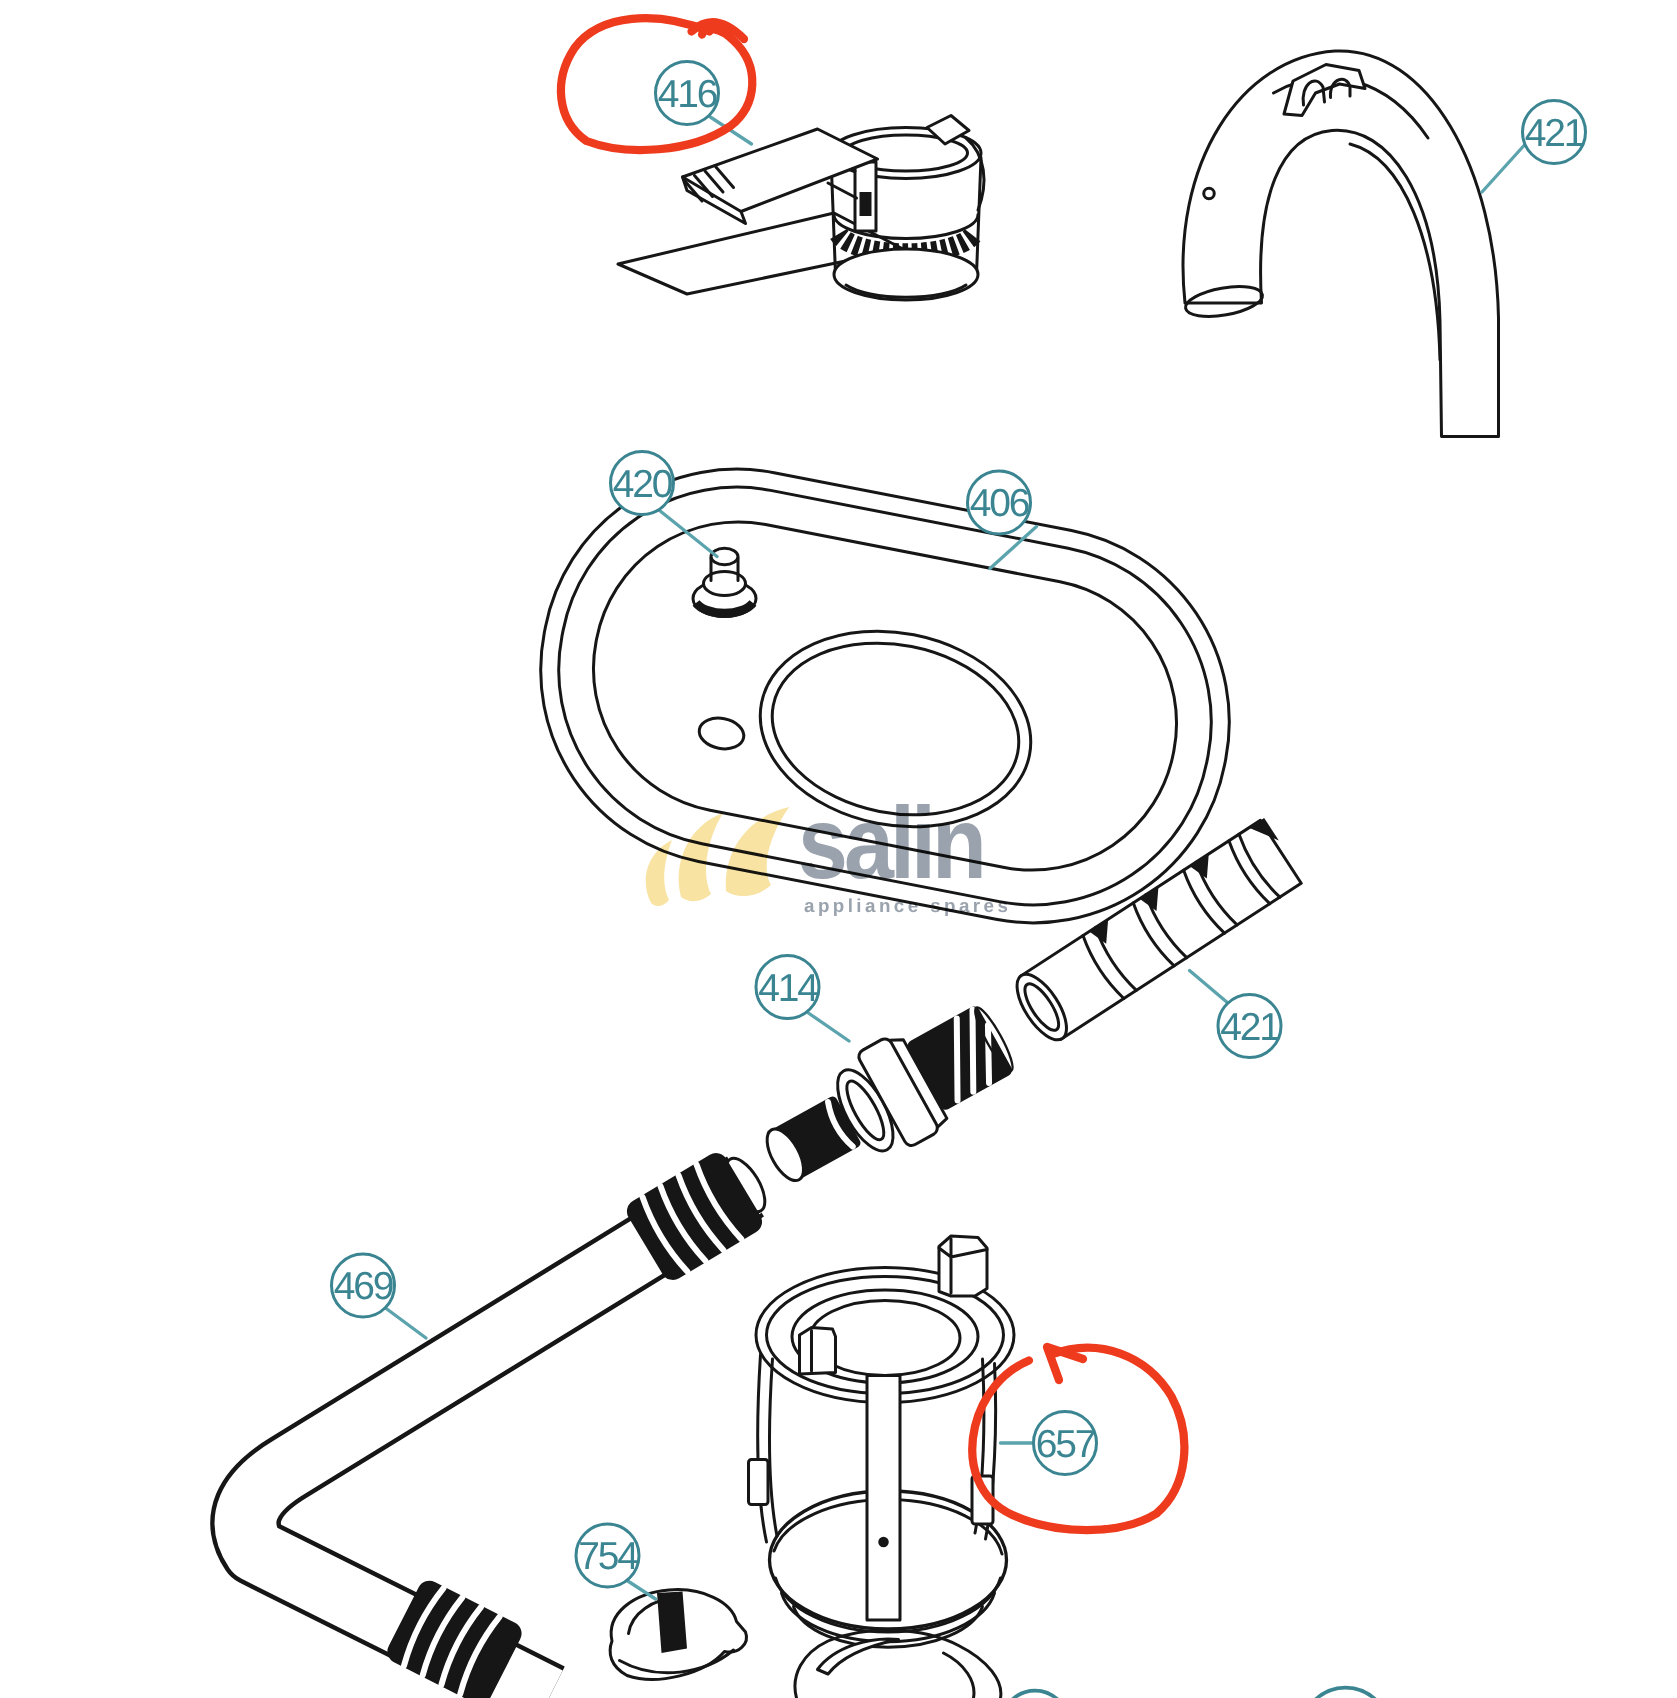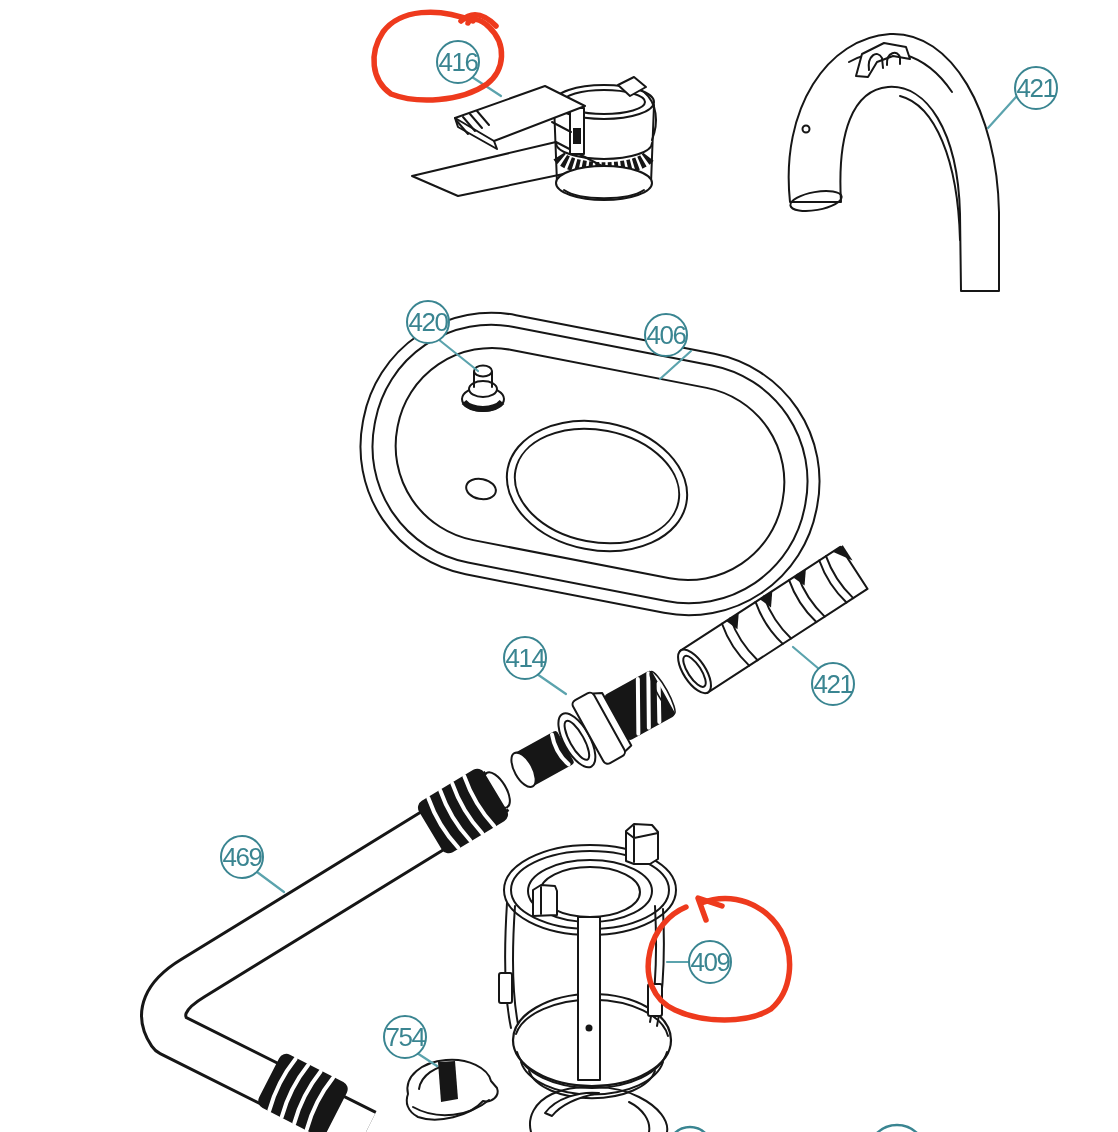--- a/index.html
+++ b/index.html
@@ -185,24 +185,35 @@
       <path class="red" stroke-width="5" d="M461,21 C472,11 483,13 496,26"></path>
     </g>
     <g>
       <path class="red" d="M701,903 C733,891 765,904 781,931 C795,957 792,991 771,1009
                            C747,1024 703,1023 675,1010 C653,1000 644,977 650,951
                            C655,930 669,914 686,907"></path>
       <path class="red" stroke-width="5" d="M722,906 L698,898 L706,920"></path>
     </g>
   </svg>
 
+  <div class="wm">
+    <svg width="106" height="84" viewBox="0 0 106 84">
+      <g fill="#f8e3a3">
+        <path d="M8,64 C0,48 6,30 22,22 C16,38 15,52 20,62 C16,67 11,67 8,64 Z"></path>
+        <path d="M28,60 C22,36 34,12 56,4 C44,24 42,46 48,58 C41,64 33,64 28,60 Z"></path>
+        <path d="M58,56 C56,28 74,6 100,0 C85,22 82,42 88,52 C78,61 65,61 58,56 Z"></path>
+      </g>
+    </svg>
+    <div class="brand">salin</div>
+    <div class="tagline">appliance spares</div>
+  </div>
 
   <div class="callout" style="left:436px;top:40px;">416</div>
   <div class="callout" style="left:1014px;top:66px;">421</div>
   <div class="callout" style="left:406px;top:300px;">420</div>
   <div class="callout" style="left:644px;top:313px;">406</div>
   <div class="callout" style="left:503px;top:636px;text-align:center;">414</div>
   <div class="callout" style="left:811px;top:662px;">421</div>
   <div class="callout" style="left:220px;top:835px;">469</div>
   <div class="callout" style="left:383px;top:1015px;">754</div>
-  <div class="callout" style="left:688px;top:940px;">409</div>
+  <div class="callout" style="left:688px;top:940px;">657</div>
 
 </div>
 
 </body></html>

